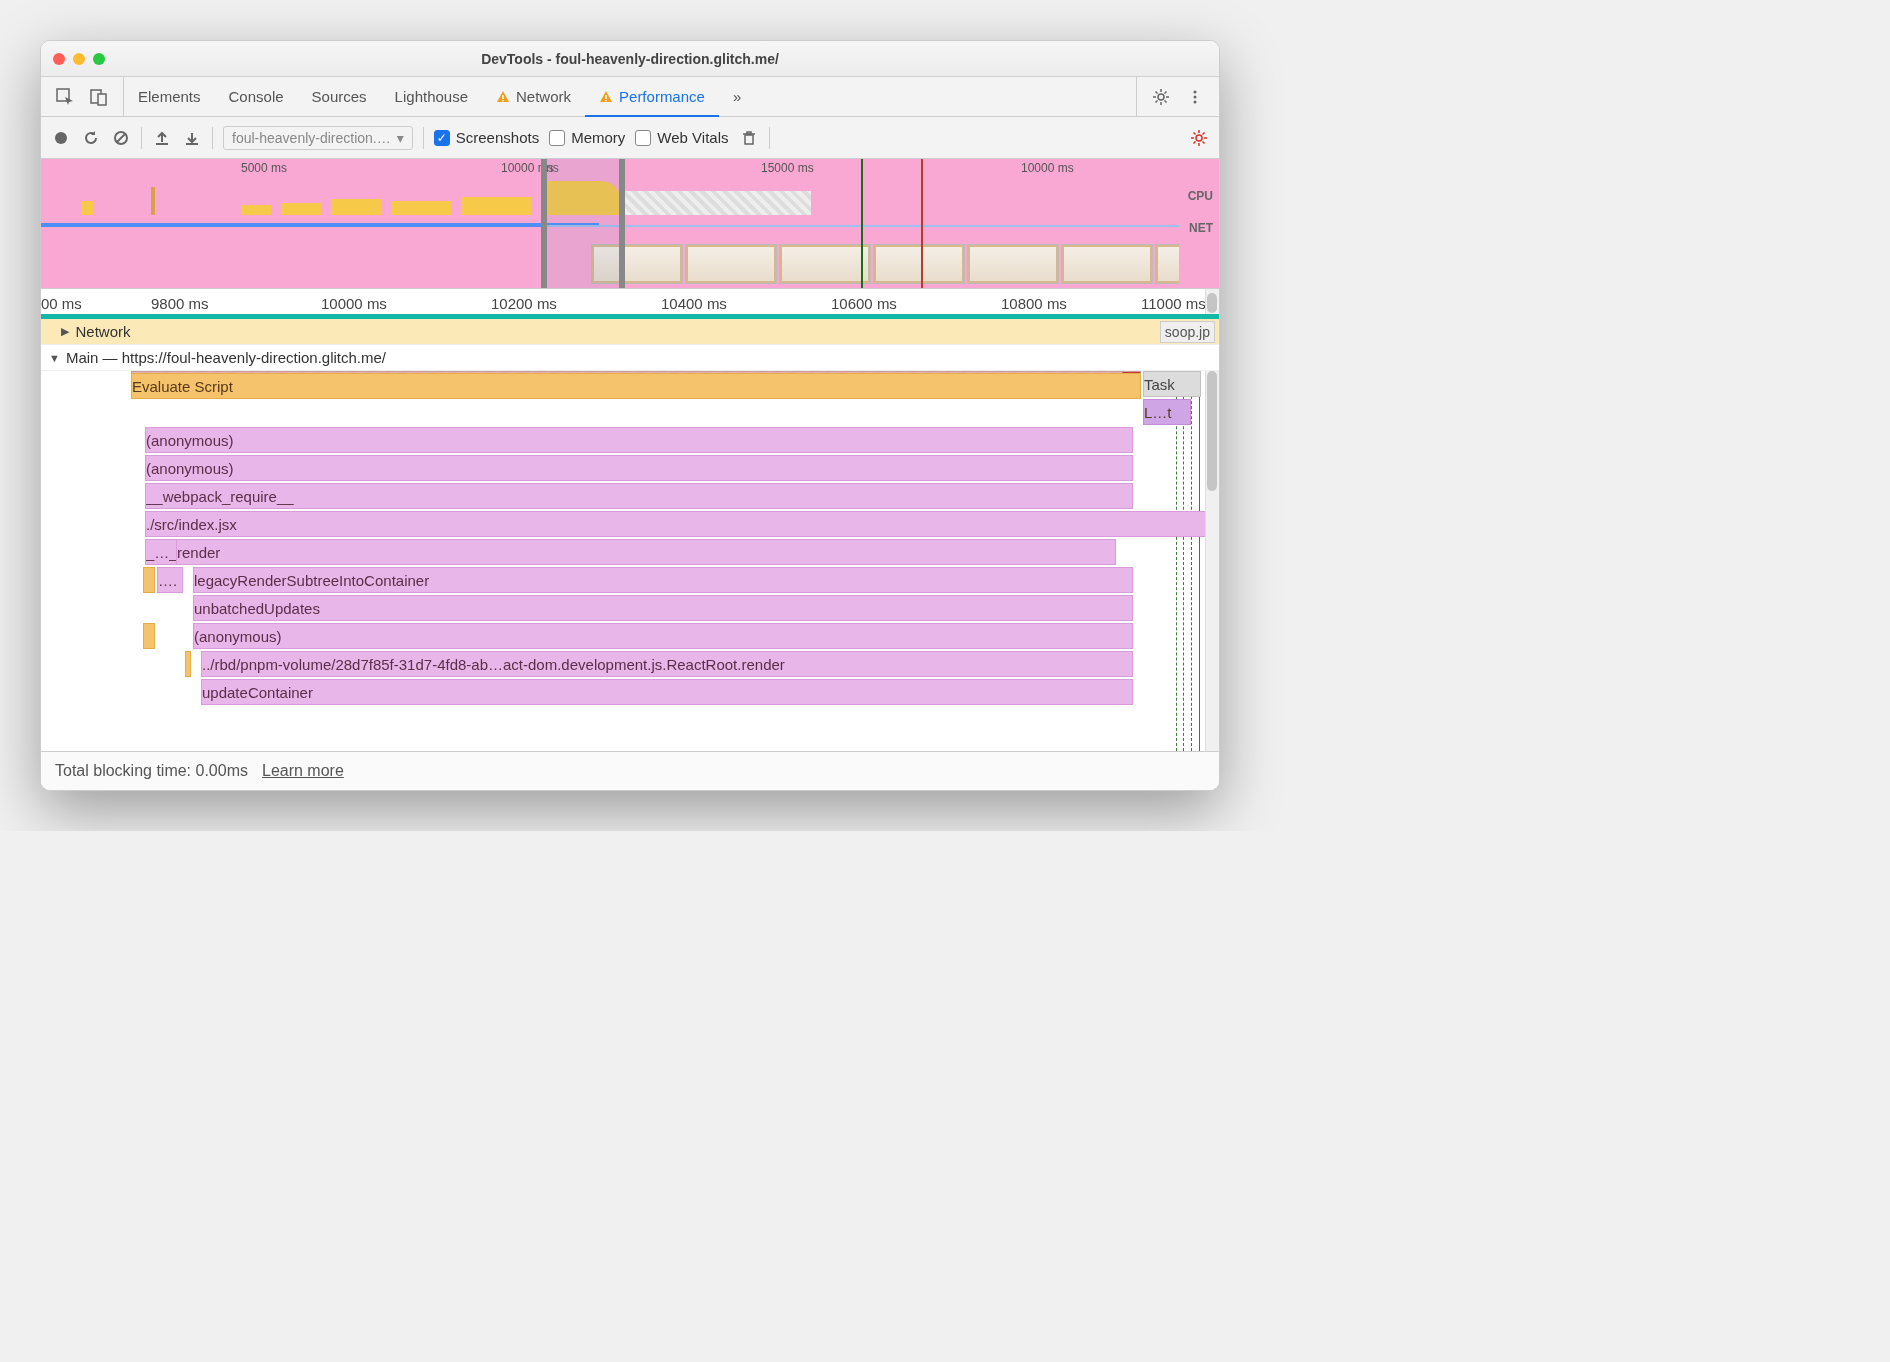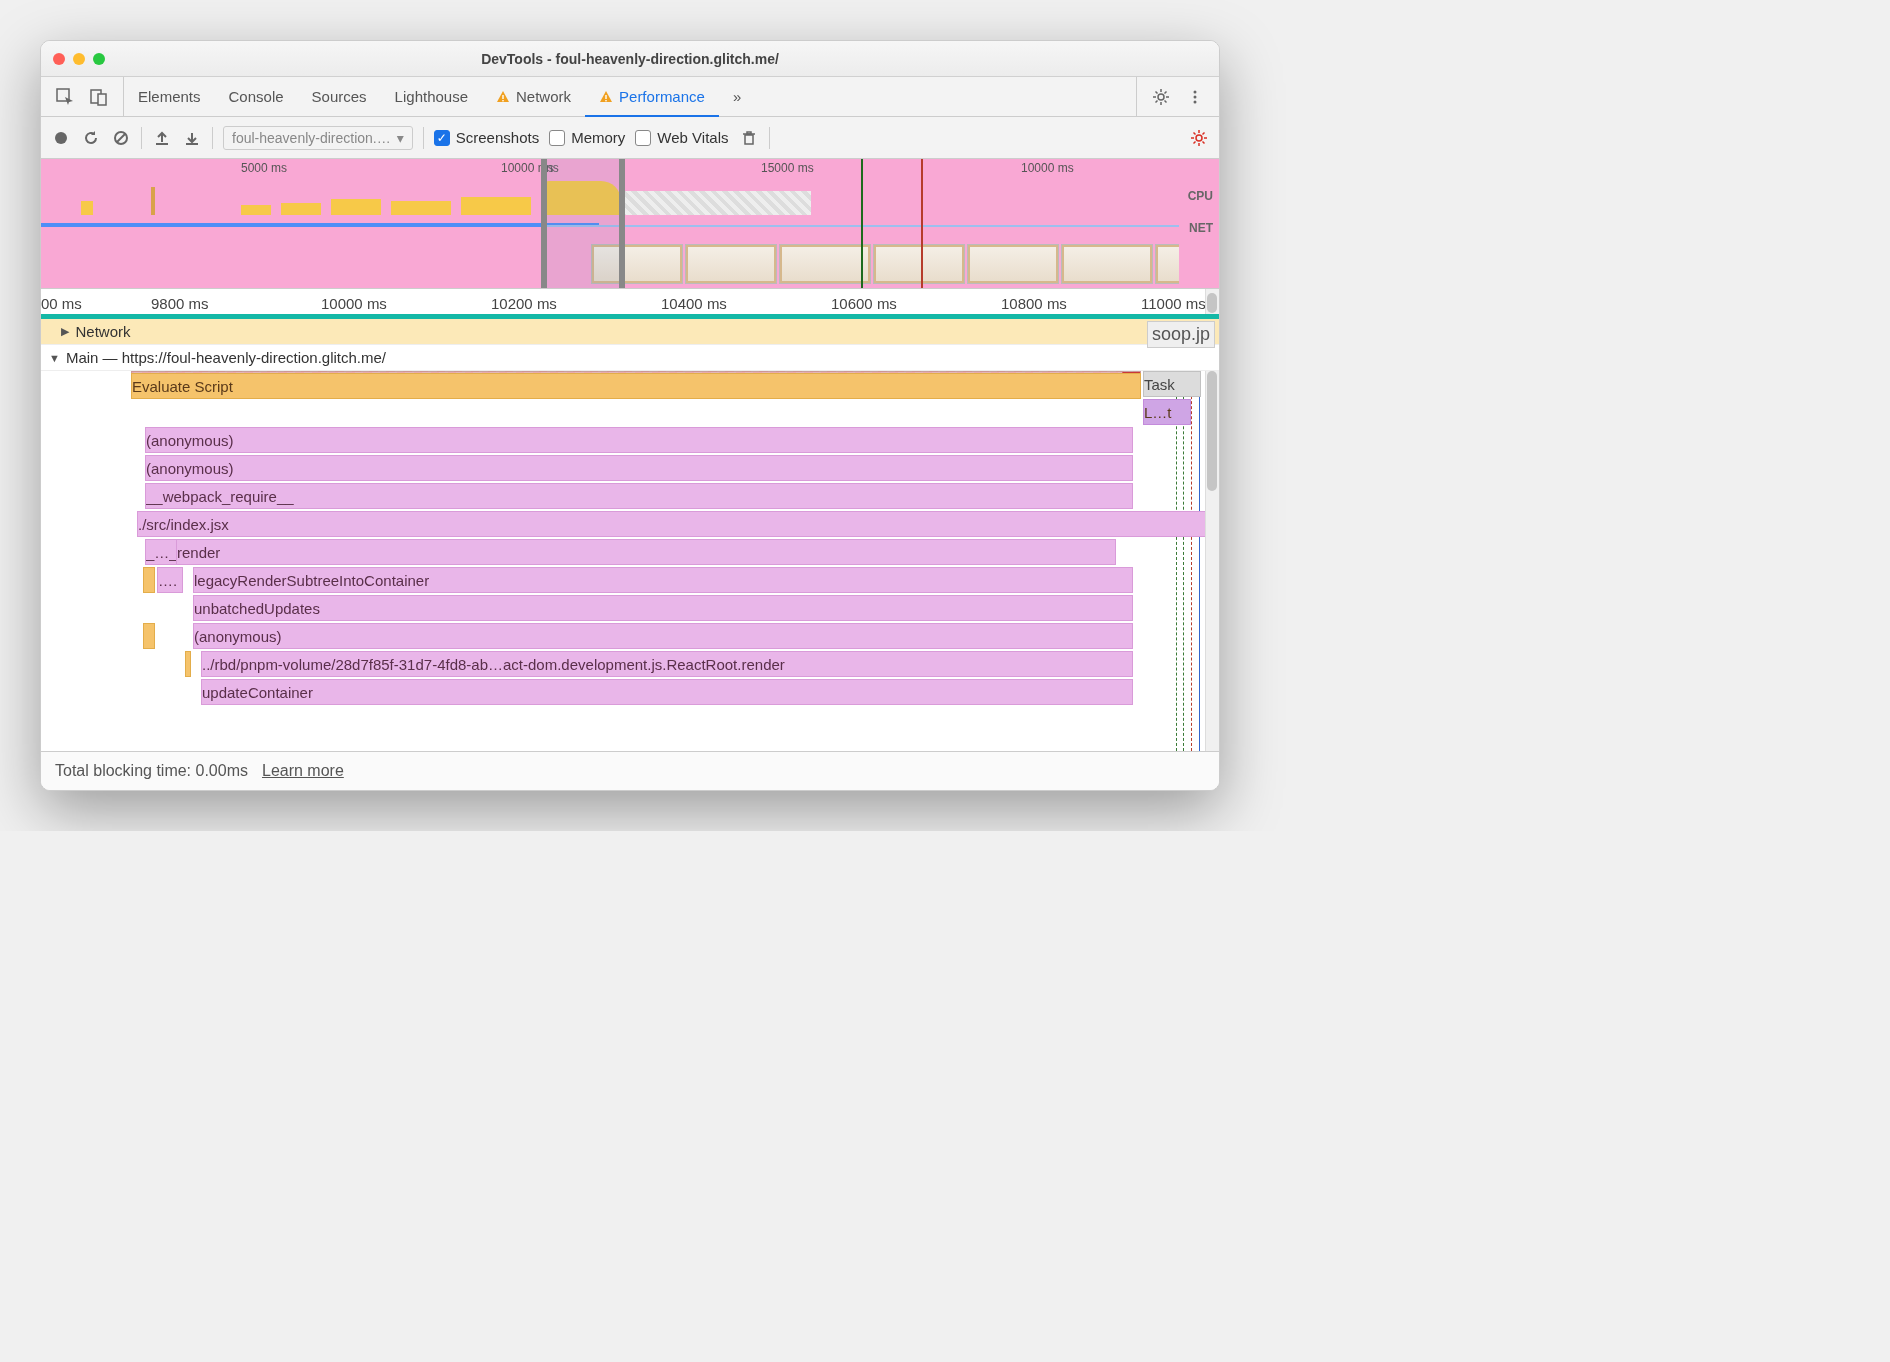--- a/index.html
+++ b/index.html
@@ -104,21 +104,21 @@
     position:absolute; height:26px; line-height:26px; font-size:15px;
     padding:0 0; overflow:hidden; white-space:nowrap;
     border:1px solid rgba(0,0,0,0.12); color:#5a3a1a;
   }
   .bar.task { background:repeating-linear-gradient(45deg,#e9abac,#e9abac 6px,#e4b6b7 6px,#e4b6b7 12px); color:#5a3535; }
   .bar.task.right::after { content:""; position:absolute; right:0; top:0; width:0; height:0; border-top:26px solid #c93838; border-left:18px solid transparent; }
   .bar.orange { background:#f5c36b; border-color:#e3ad4a; }
   .bar.purple { background:#cfa5e5; border-color:#c38bdb; }
   .bar.pink { background:#e9b6e9; border-color:#d99bd9; color:#5a2f4a; }
   .bar.gray { background:#dcdcdc; color:#444; }
-  .soop { position:absolute; right:4px; top:2px; font-size:18px; color:#555; background:#efefef; padding:2px 4px; border:1px solid #ccc; }
+  .soop { position:absolute; right:4px; top:2px; font-size:14px; color:#555; background:#efefef; padding:2px 4px; border:1px solid #ccc; }
   .footer {
     border-top:1px solid #ccc; padding:10px 14px; font-size:16px; color:#555;
     background:#fafafa; display:flex; gap:14px;
   }
   .footer a { color:#555; text-decoration:underline; cursor:pointer; }
   .scroll-right { position:absolute; right:0; top:0; bottom:0; width:14px; background:#f0f0f0; border-left:1px solid #ddd;}
   .scroll-thumb { position:absolute; right:2px; width:10px; background:#c5c5c5; border-radius:5px; }
 </style>
 </head>
 <body>
@@ -339,21 +339,21 @@
 
       <div class="bar task right" style="left:90px;width:1010px;top:0"><span>Task</span></div>
       <div class="bar gray" style="left:1102px;width:58px;top:0"><span>Task</span></div>
 
       <div class="bar orange" style="left:90px;width:1010px;top:28"><span>Evaluate Script</span></div>
       <div class="bar purple" style="left:1102px;width:48px;top:28px"><span>L…t</span></div>
 
       <div class="bar pink" style="left:104px;width:988px;top:56px"><span>(anonymous)</span></div>
       <div class="bar pink" style="left:104px;width:988px;top:84px"><span>(anonymous)</span></div>
       <div class="bar pink" style="left:104px;width:988px;top:112px"><span>__webpack_require__</span></div>
-      <div class="bar pink" style="left:96px;width:1188px;top:140px"><span>./src/index.jsx</span></div>
+      <div class="bar pink" style="left:104px;width:1188px;top:140px"><span>./src/index.jsx</span></div>
 
       <div class="bar pink" style="left:104px;width:38px;top:168px"><span>_…_</span></div>
       <div class="bar pink" style="left:135px;width:940px;top:168px"><span>render</span></div>
 
       <div class="bar pink" style="left:116px;width:26px;top:196px"><span>….</span></div>
       <div class="bar pink" style="left:152px;width:940px;top:196px"><span>legacyRenderSubtreeIntoContainer</span></div>
 
       <div class="bar pink" style="left:152px;width:940px;top:224px"><span>unbatchedUpdates</span></div>
       <div class="bar pink" style="left:152px;width:940px;top:252px"><span>(anonymous)</span></div>
       <div class="bar pink" style="left:160px;width:932px;top:280px"><span>../rbd/pnpm-volume/28d7f85f-31d7-4fd8-ab…act-dom.development.js.ReactRoot.render</span></div>

